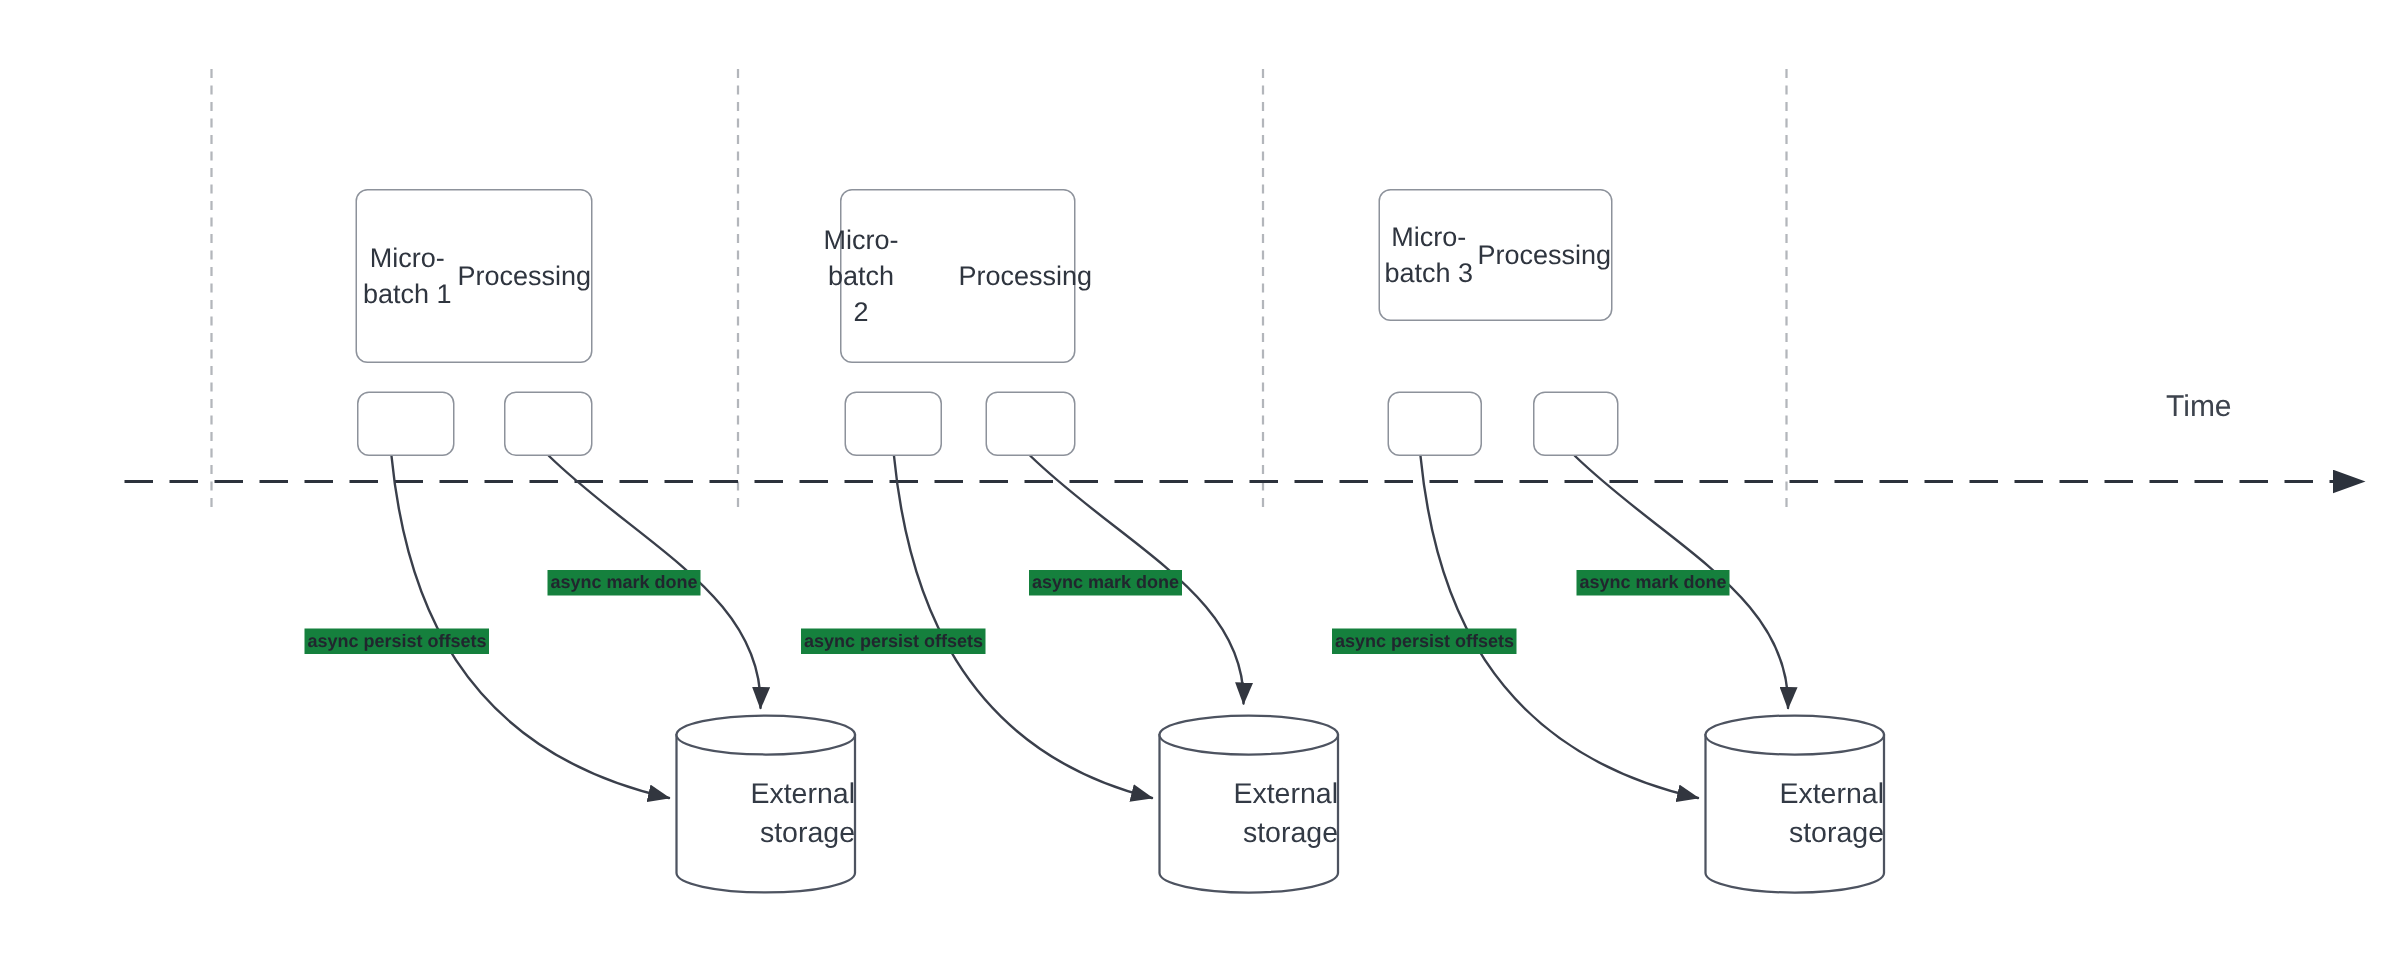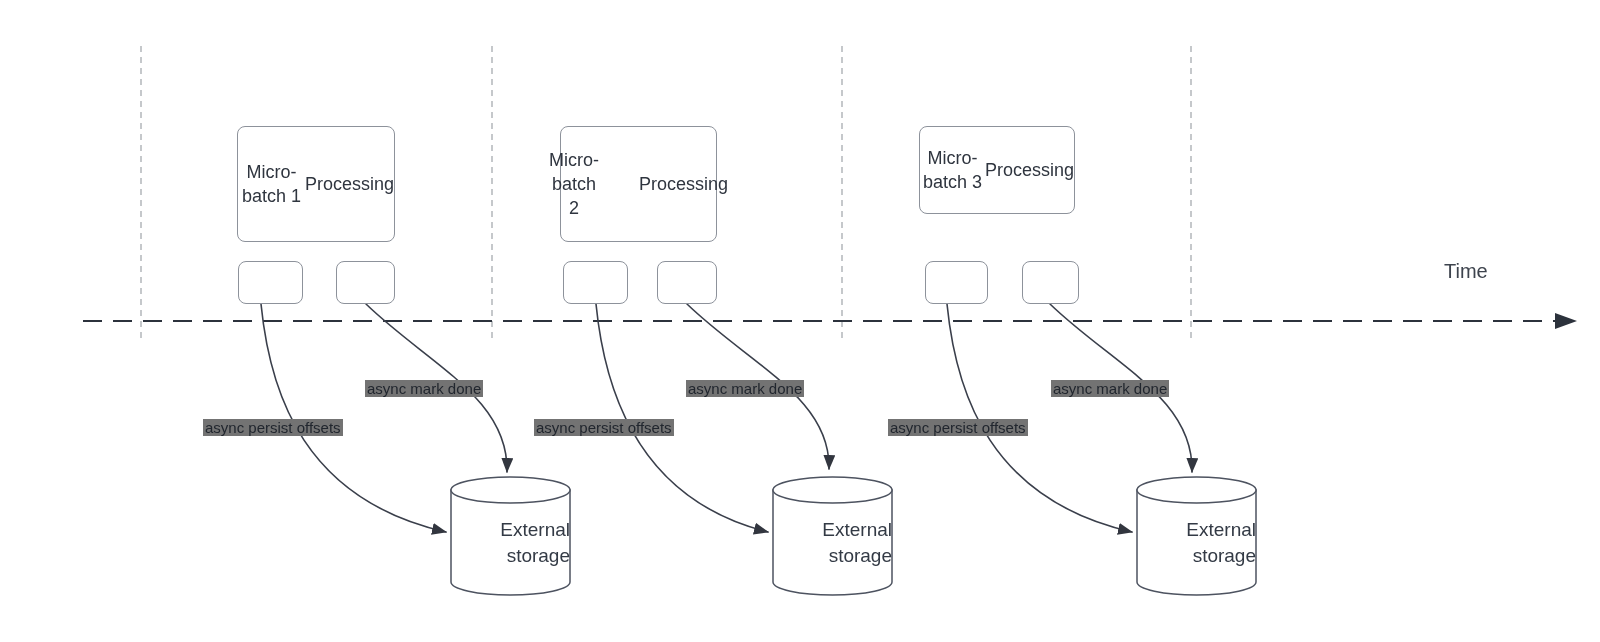--- a/index.html
+++ b/index.html
@@ -32,24 +32,24 @@
 
   .cyl-label {
     position: absolute;
     text-align: right;
     color: #333a45;
     font-size: 19px;
     line-height: 26px;
   }
   .edge-label {
     position: absolute;
-    font-size: 15px;
-    font-weight: 400;
+    font-size: 12px;
+    font-weight: 700;
     color: #21262e;
-    background: #737373;
+    background: #15803d;
     padding: 0 2px;
     white-space: nowrap;
     line-height: 17px;
   }
   .time-label {
     position: absolute;
     font-size: 20px;
     color: #3d434d;
     white-space: nowrap;
   }

